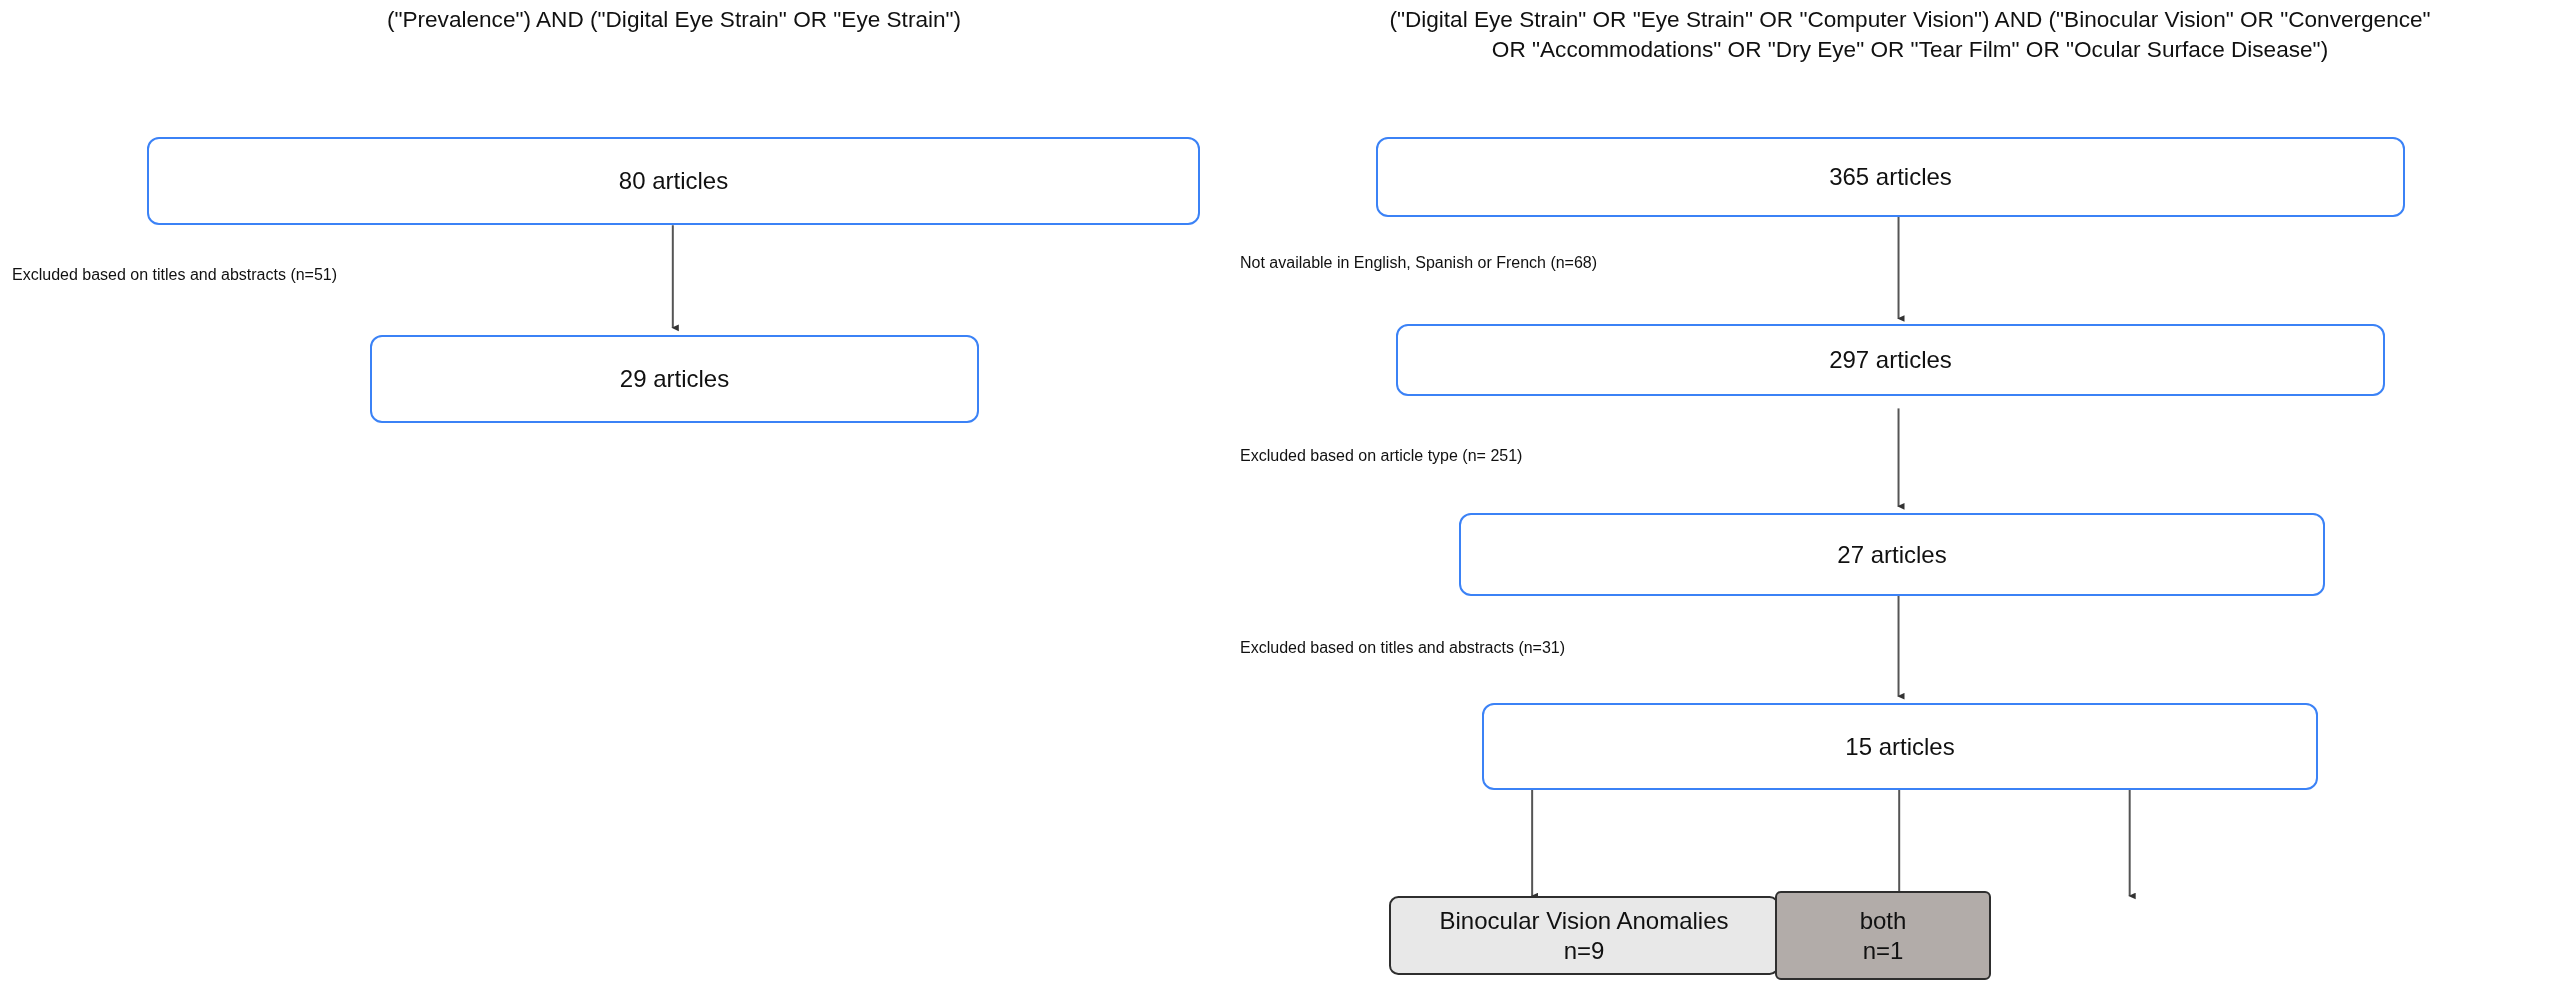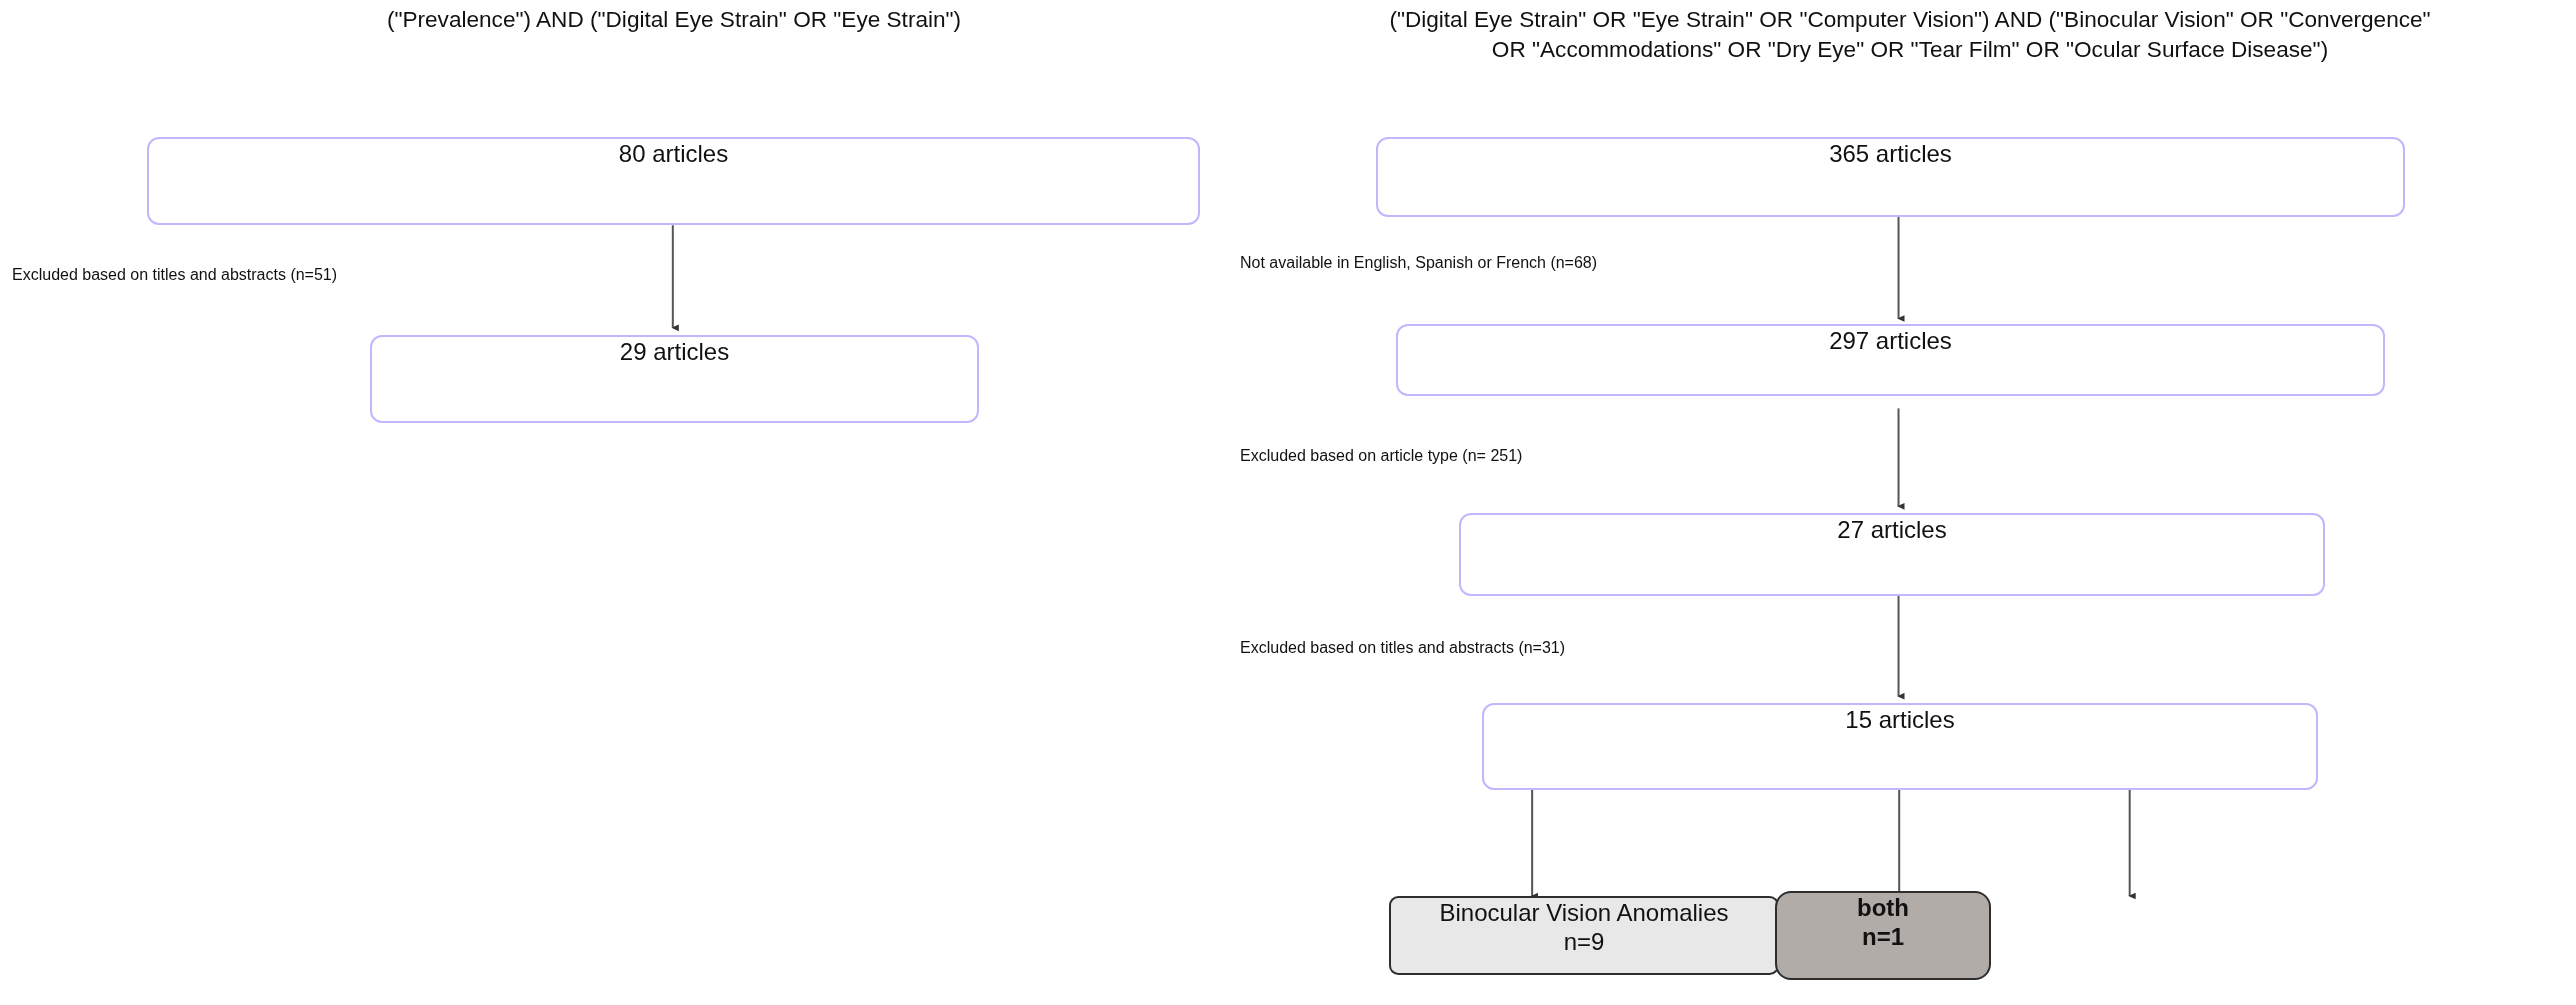--- a/index.html
+++ b/index.html
@@ -21,24 +21,25 @@
   #flow-svg {
     position: absolute;
     top: 0;
     left: 0;
     width: 2576px;
     height: 1006px;
   }
   .node-box {
     position: absolute;
     box-sizing: border-box;
-    border: 2px solid #c4b5fd;
+    border: 2px solid #3b82f6;
     border-radius: 12px;
     background: #ffffff;
     display: flex;
+    align-items: center;
     justify-content: center;
     text-align: center;
   }
   .node-box.shaded-light {
     background: #e8e8e8;
     border-color: #2e2e2e;
   }
   .node-box.shaded-dark {
     background: #b2aca9;
     border-color: #2e2e2e;
@@ -126,20 +127,20 @@
 
   <div class="node-box" style="left:1482px; top:703px; width:836px; height:87px;">
     <span class="node-label">15 articles</span>
   </div>
 
   <div class="node-box shaded-light" style="left:1389px; top:896px; width:390px; height:79px; border-radius:9.3px;">
     <span class="node-label">Binocular Vision Anomalies
 n=9</span>
   </div>
 
-  <div class="node-box shaded-dark" style="left:1775px; top:891px; width:216px; height:89px; border-radius:16px; z-index:3;font-weight:bold;">
+  <div class="node-box shaded-dark" style="left:1775px; top:891px; width:216px; height:89px; border-radius:6px; z-index:3;">
     <span class="node-label">both
 n=1</span>
   </div>
 
 
 </div>
 
 
 </body></html>

